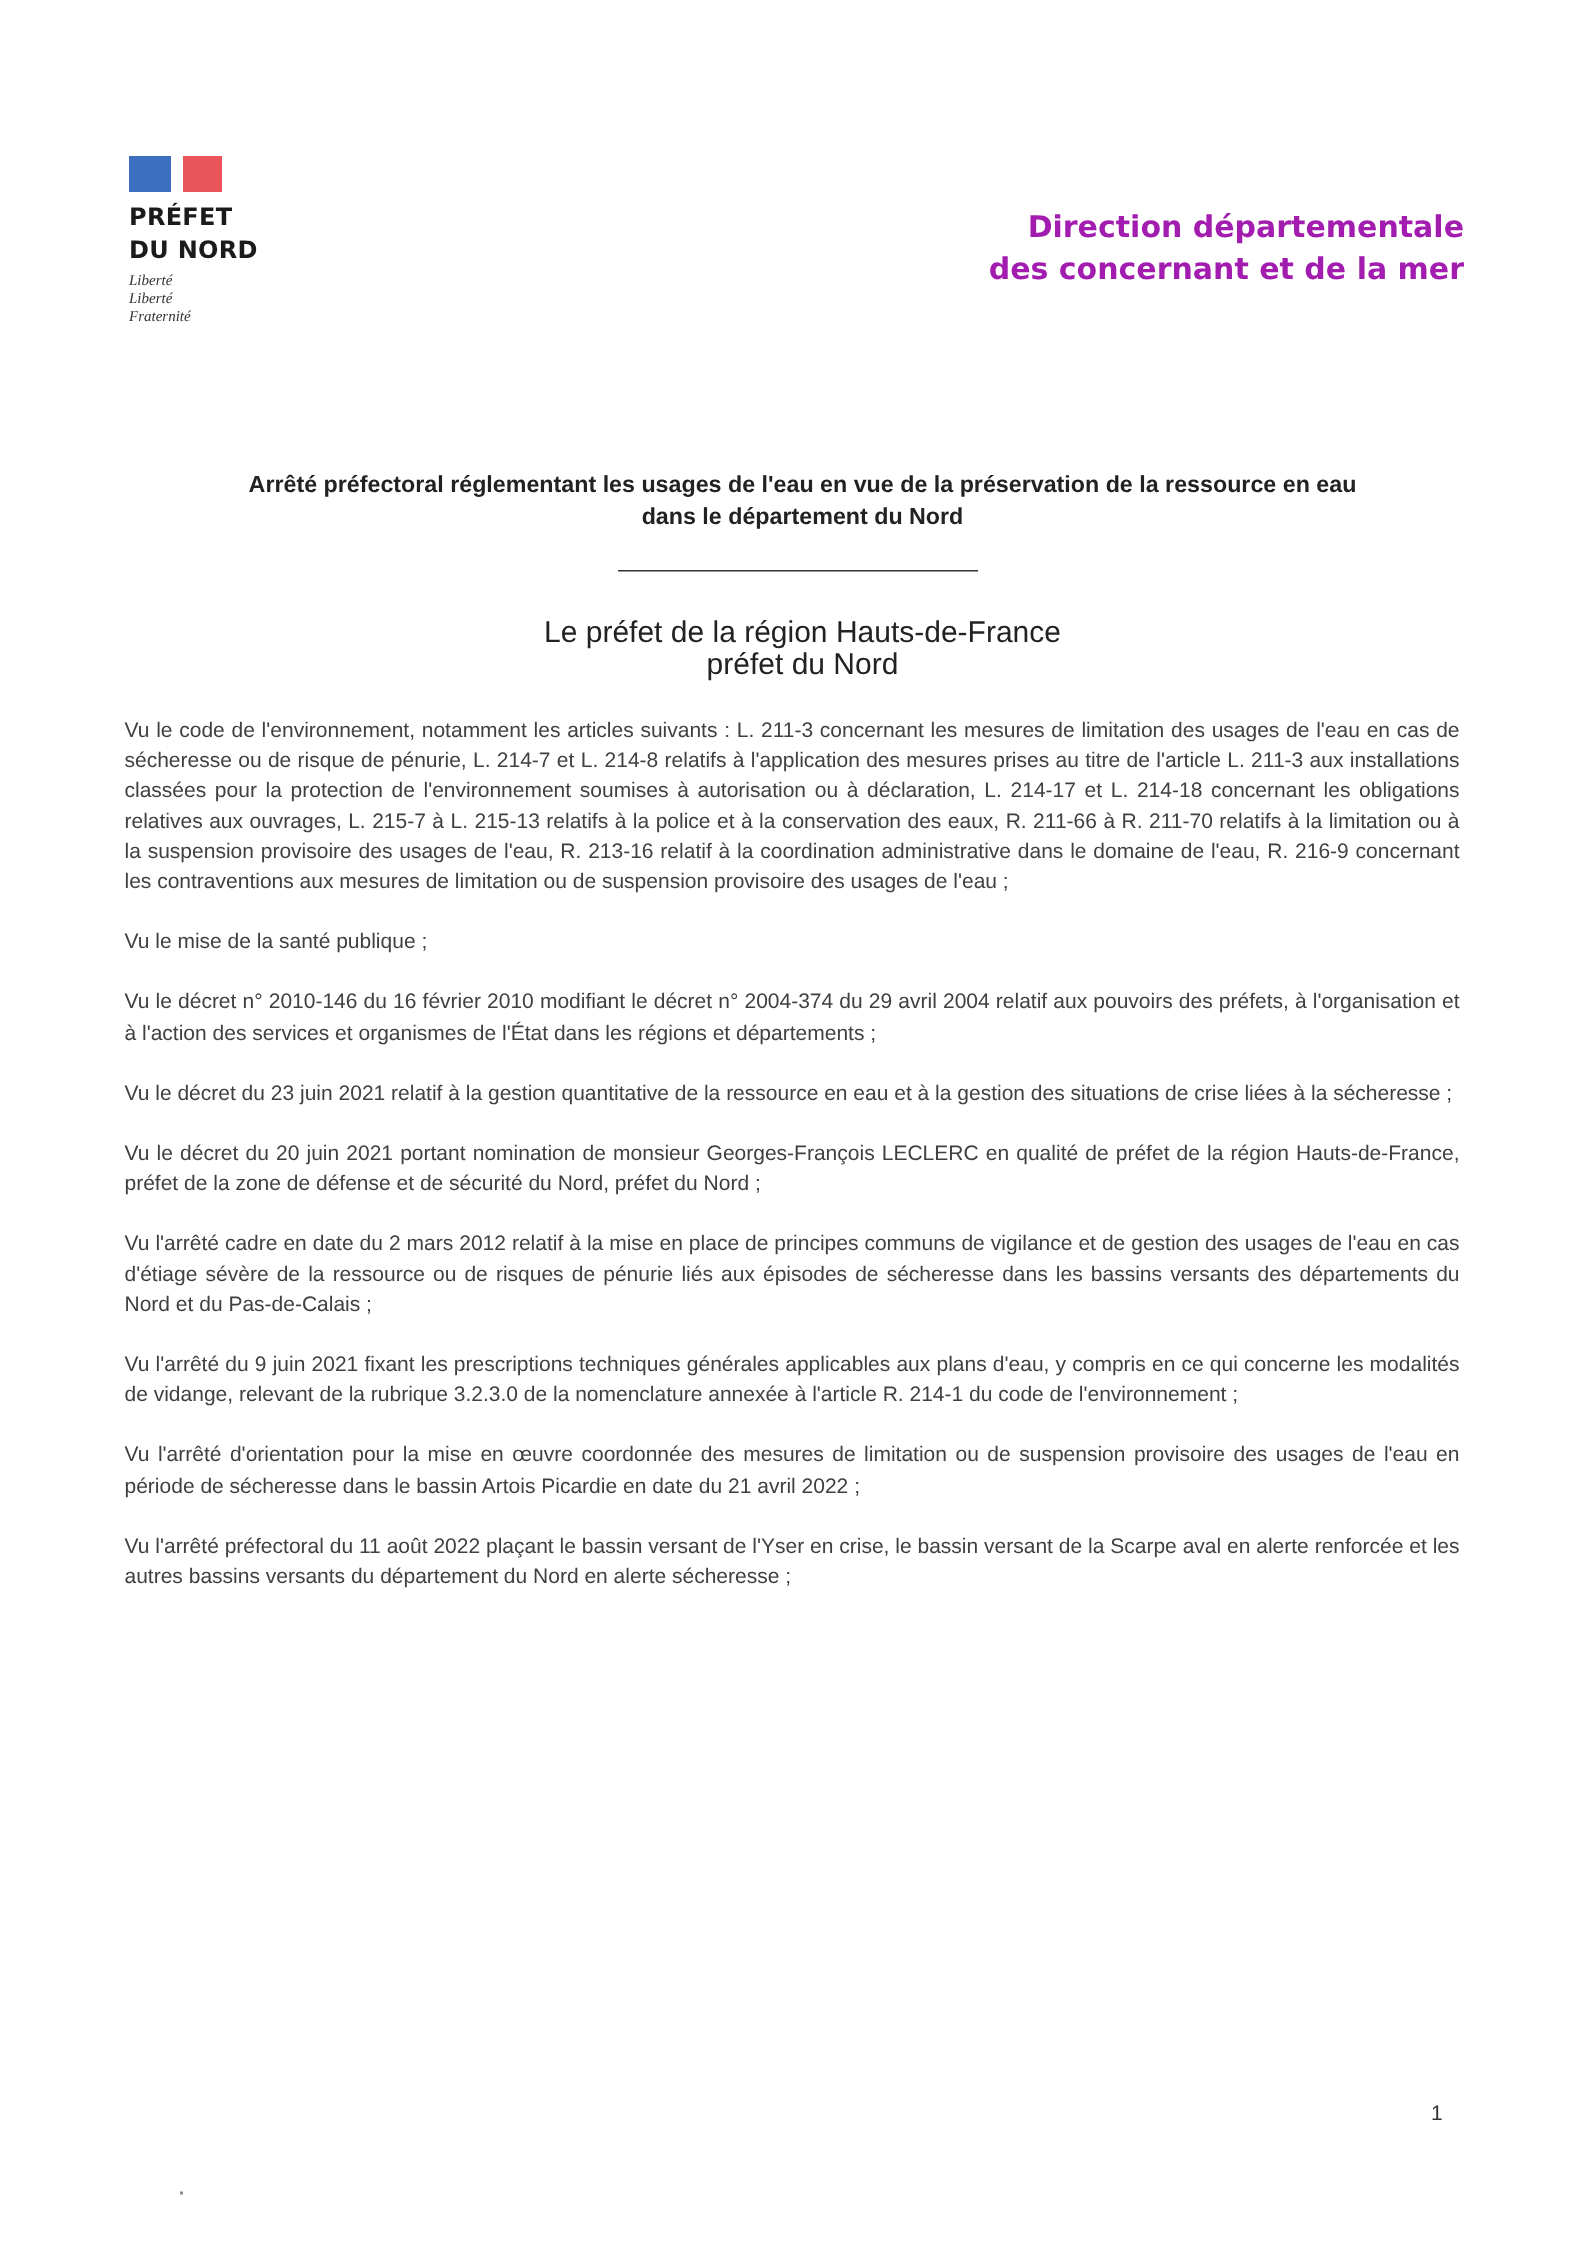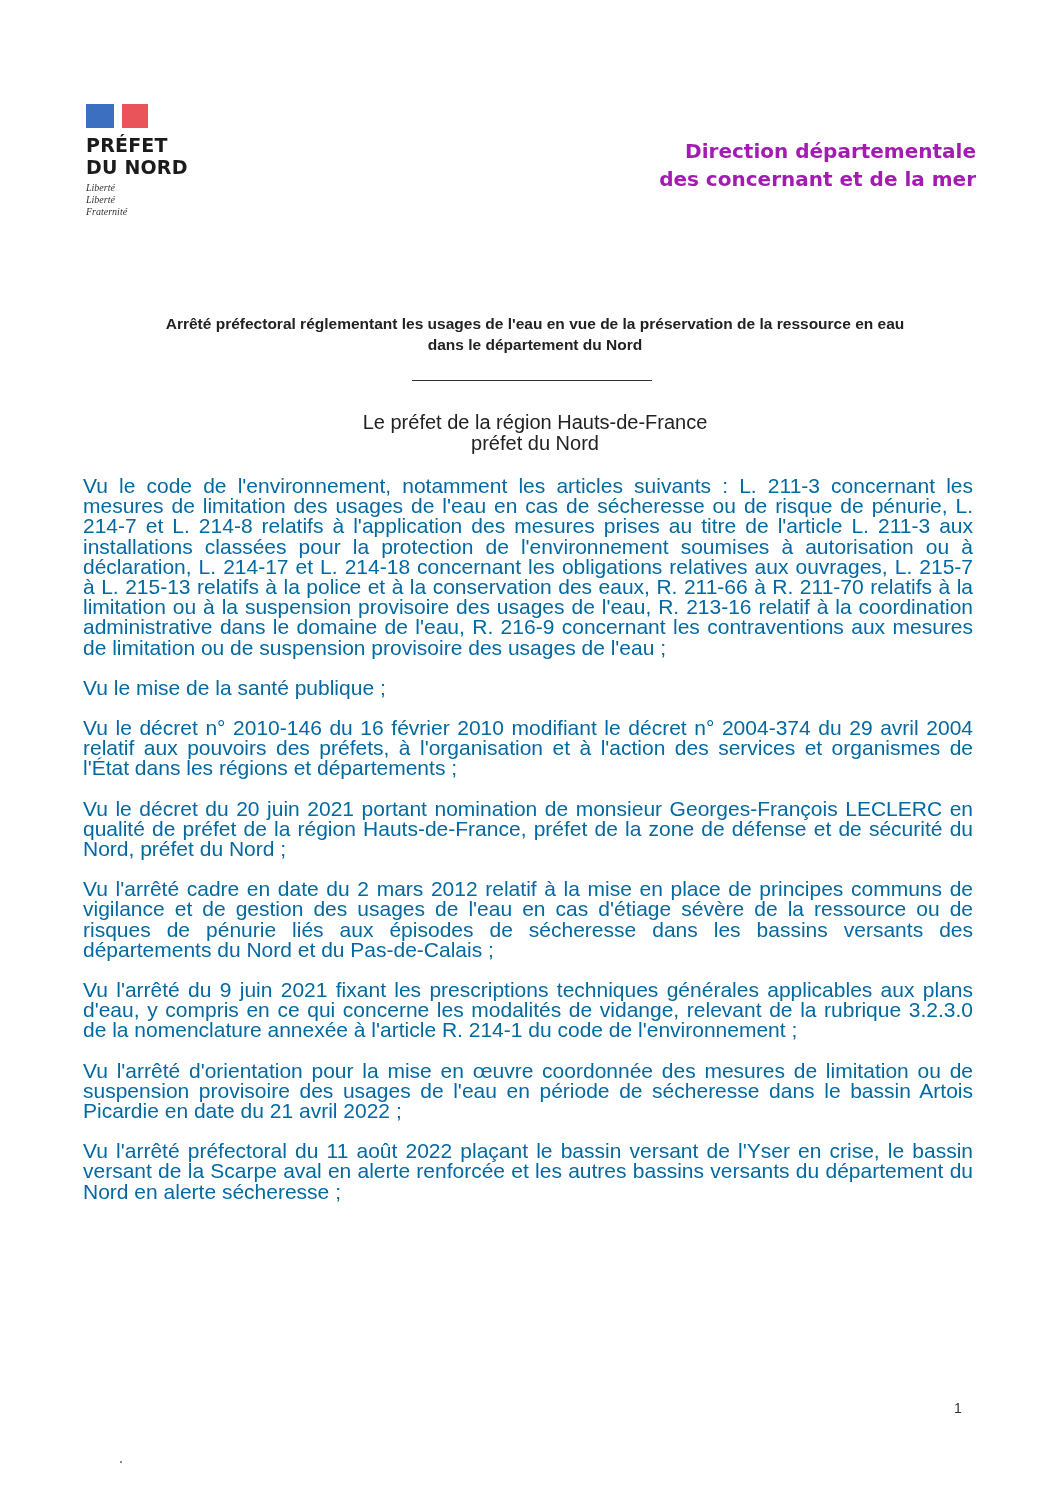--- a/index.html
+++ b/index.html
@@ -7,21 +7,21 @@
     width: 1058px; height: 1495px; position: relative; overflow: hidden;
     font-family: "Liberation Sans", sans-serif; color: #1e1e1e;
   }
   .logo { position: absolute; left: 86px; top: 104px; }
   .flag { display: flex; width: 62px; height: 24px; }
   .flag .blue { width: 28px; background: #3d6fc0; }
   .flag .white { width: 8px; background: #ffffff; }
   .flag .red { width: 26px; background: #e8545a; }
   .marianne-name {
     margin-top: 6px; font-family: "DejaVu Sans", sans-serif; font-weight: bold;
-    font-size: 19px; line-height: 22px; color: #1b1b1b; letter-spacing: 0.2px;
+    font-size: 16px; line-height: 22px; color: #1b1b1b; letter-spacing: 0.2px;
   }
   .motto {
     margin-top: 4px; font-family: "Liberation Serif", serif; font-style: italic;
     font-size: 10px; line-height: 12px; color: #333;
   }
   .direction {
     position: absolute; right: 82px; top: 137px; text-align: right;
     font-family: "DejaVu Sans", sans-serif; font-weight: bold;
     font-size: 20px; line-height: 28px; color: #a21caf;
   }
@@ -32,21 +32,21 @@
   .separator {
     position: absolute; left: 412px; top: 380px; width: 240px; height: 0;
     border-top: 1.3px solid #333;
   }
   .authority {
     position: absolute; left: 200px; width: 670px; top: 412px; text-align: center;
     font-size: 20px; line-height: 21px; color: #222;
   }
   .body {
     position: absolute; left: 83px; width: 890px; top: 476px;
-    font-size: 21px; line-height: 20.2px; color: #0369a1;
+    font-size: 14px; line-height: 20.2px; color: #404040;
   }
   .body p { margin: 0 0 20px 0; text-align: justify; }
   .page-number {
     position: absolute; left: 954px; top: 1400px; font-size: 14px; color: #333;
   }
   .speck { position: absolute; left: 120px; top: 1461px; width: 2px; height: 2px; background: #888; }
 </style>
 </head>
 <body>
 
@@ -81,20 +81,21 @@
 
 <div class="authority">
   <div>Le préfet de la région Hauts-de-France</div>
   <div>préfet du Nord</div>
 </div>
 
 <div class="body">
   <p>Vu le code de l'environnement, notamment les articles suivants : L. 211-3 concernant les mesures de limitation des usages de l'eau en cas de sécheresse ou de risque de pénurie, L. 214-7 et L. 214-8 relatifs à l'application des mesures prises au titre de l'article L. 211-3 aux installations classées pour la protection de l'environnement soumises à autorisation ou à déclaration, L. 214-17 et L. 214-18 concernant les obligations relatives aux ouvrages, L. 215-7 à L. 215-13 relatifs à la police et à la conservation des eaux, R. 211-66 à R. 211-70 relatifs à la limitation ou à la suspension provisoire des usages de l'eau, R. 213-16 relatif à la coordination administrative dans le domaine de l'eau, R. 216-9 concernant les contraventions aux mesures de limitation ou de suspension provisoire des usages de l'eau ;</p>
   <p>Vu le mise de la santé publique ;</p>
   <p>Vu le décret n° 2010-146 du 16 février 2010 modifiant le décret n° 2004-374 du 29 avril 2004 relatif aux pouvoirs des préfets, à l'organisation et à l'action des services et organismes de l'État dans les régions et départements ;</p>
+  <p>Vu le décret du 23 juin 2021 relatif à la gestion quantitative de la ressource en eau et à la gestion des situations de crise liées à la sécheresse ;</p>
   <p>Vu le décret du 20 juin 2021 portant nomination de monsieur Georges-François LECLERC en qualité de préfet de la région Hauts-de-France, préfet de la zone de défense et de sécurité du Nord, préfet du Nord ;</p>
   <p>Vu l'arrêté cadre en date du 2 mars 2012 relatif à la mise en place de principes communs de vigilance et de gestion des usages de l'eau en cas d'étiage sévère de la ressource ou de risques de pénurie liés aux épisodes de sécheresse dans les bassins versants des départements du Nord et du Pas-de-Calais ;</p>
   <p>Vu l'arrêté du 9 juin 2021 fixant les prescriptions techniques générales applicables aux plans d'eau, y compris en ce qui concerne les modalités de vidange, relevant de la rubrique 3.2.3.0 de la nomenclature annexée à l'article R. 214-1 du code de l'environnement ;</p>
   <p>Vu l'arrêté d'orientation pour la mise en œuvre coordonnée des mesures de limitation ou de suspension provisoire des usages de l'eau en période de sécheresse dans le bassin Artois Picardie en date du 21 avril 2022 ;</p>
   <p>Vu l'arrêté préfectoral du 11 août 2022 plaçant le bassin versant de l'Yser en crise, le bassin versant de la Scarpe aval en alerte renforcée et les autres bassins versants du département du Nord en alerte sécheresse ;</p>
 </div>
 
 <div class="page-number">1</div>
 <div class="speck"></div>
 

